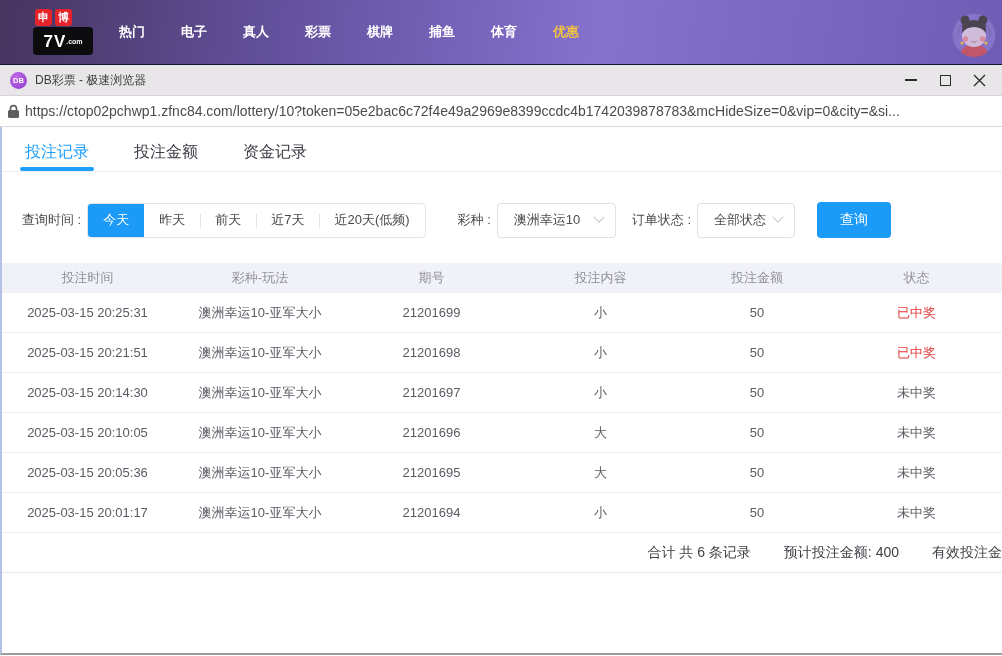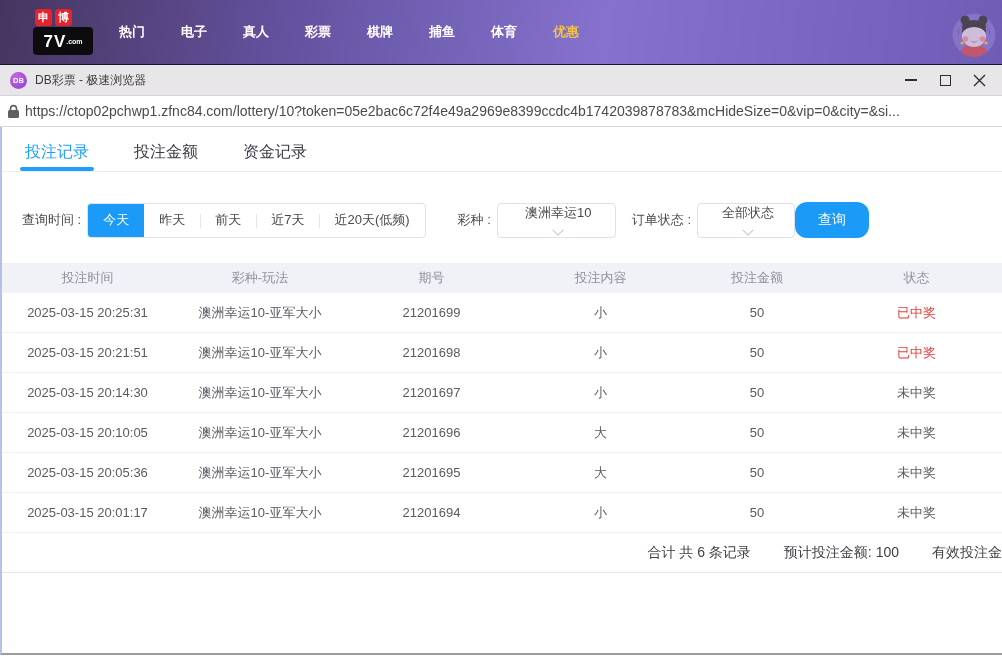--- a/index.html
+++ b/index.html
@@ -53,28 +53,28 @@
   .f-label { font-size:13px; color:#4a4a4e; margin-right:6px; white-space:nowrap; }
   .time-group { display:flex; align-items:stretch; border:1px solid #e2e2ea; border-radius:4px;
                 overflow:hidden; height:35px; background:#fff; }
   .time-opt { font-size:13px; color:#4a4a4e; padding:0 15px; display:flex; align-items:center;
               position:relative; cursor:pointer; }
   .time-opt + .time-opt::before { content:""; position:absolute; left:0; top:10px; height:14px; width:1px; background:#e4e4ec; }
   .time-opt.active { background:#1b9af7; color:#fff; }
   .time-opt.active + .time-opt::before { display:none; }
   .sel { display:flex; align-items:center; justify-content:space-between; border:1px solid #e0e0e8;
          border-radius:4px; height:35px; padding:0 12px 0 16px; font-size:13px; color:#4a4a4e;
-         background:#fff; cursor:pointer;flex-direction:column; }
+         background:#fff; cursor:pointer; }
   .sel-lottery { width:119px; margin-right:16px; }
-  .sel-status  { width:98px;  }
+  .sel-status  { width:98px;  margin-right:22px; }
   .chev { width:8px; height:8px; border-right:1.5px solid #c3c7cf; border-bottom:1.5px solid #c3c7cf;
           transform:rotate(45deg) translate(-2px,-2px); }
   .ml32 { margin-left:32px; }
   .search-btn { width:74px; height:36px; background:#1b9af7; color:#fff; font-size:14px; border:none;
-                border-radius:12px; cursor:pointer; font-family:inherit; }
+                border-radius:4px; cursor:pointer; font-family:inherit; }
 
   
   .table { margin-top:25px; }
   .tr { display:grid; grid-template-columns:171px 174px 169px 169px 144px 175px; align-items:center; }
   .thead { background:#f1f2f7; height:30px; }
   .thead .td { font-size:13px; color:#8f8f9a; }
   .tbody .tr { height:40px; border-bottom:1px solid #eeeef4; }
   .td { text-align:center; font-size:13px; color:#5a5a64; }
   .td.won { color:#e23c3c; }
 
@@ -235,18 +235,18 @@
           <div class="td">2025-03-15 20:01:17</div>
           <div class="td">澳洲幸运10-亚军大小</div>
           <div class="td">21201694</div>
           <div class="td">小</div>
           <div class="td">50</div>
           <div class="td">未中奖</div>
         </div>
       </div>
     <div class="tfoot">
       <span>合计 共 6 条记录</span>
-      <span>预计投注金额: 100</span>
+      <span>预计投注金额: 400</span>
       <span>有效投注金</span>
     </div>
   </div>
 
 </div>
 
 </body></html>

